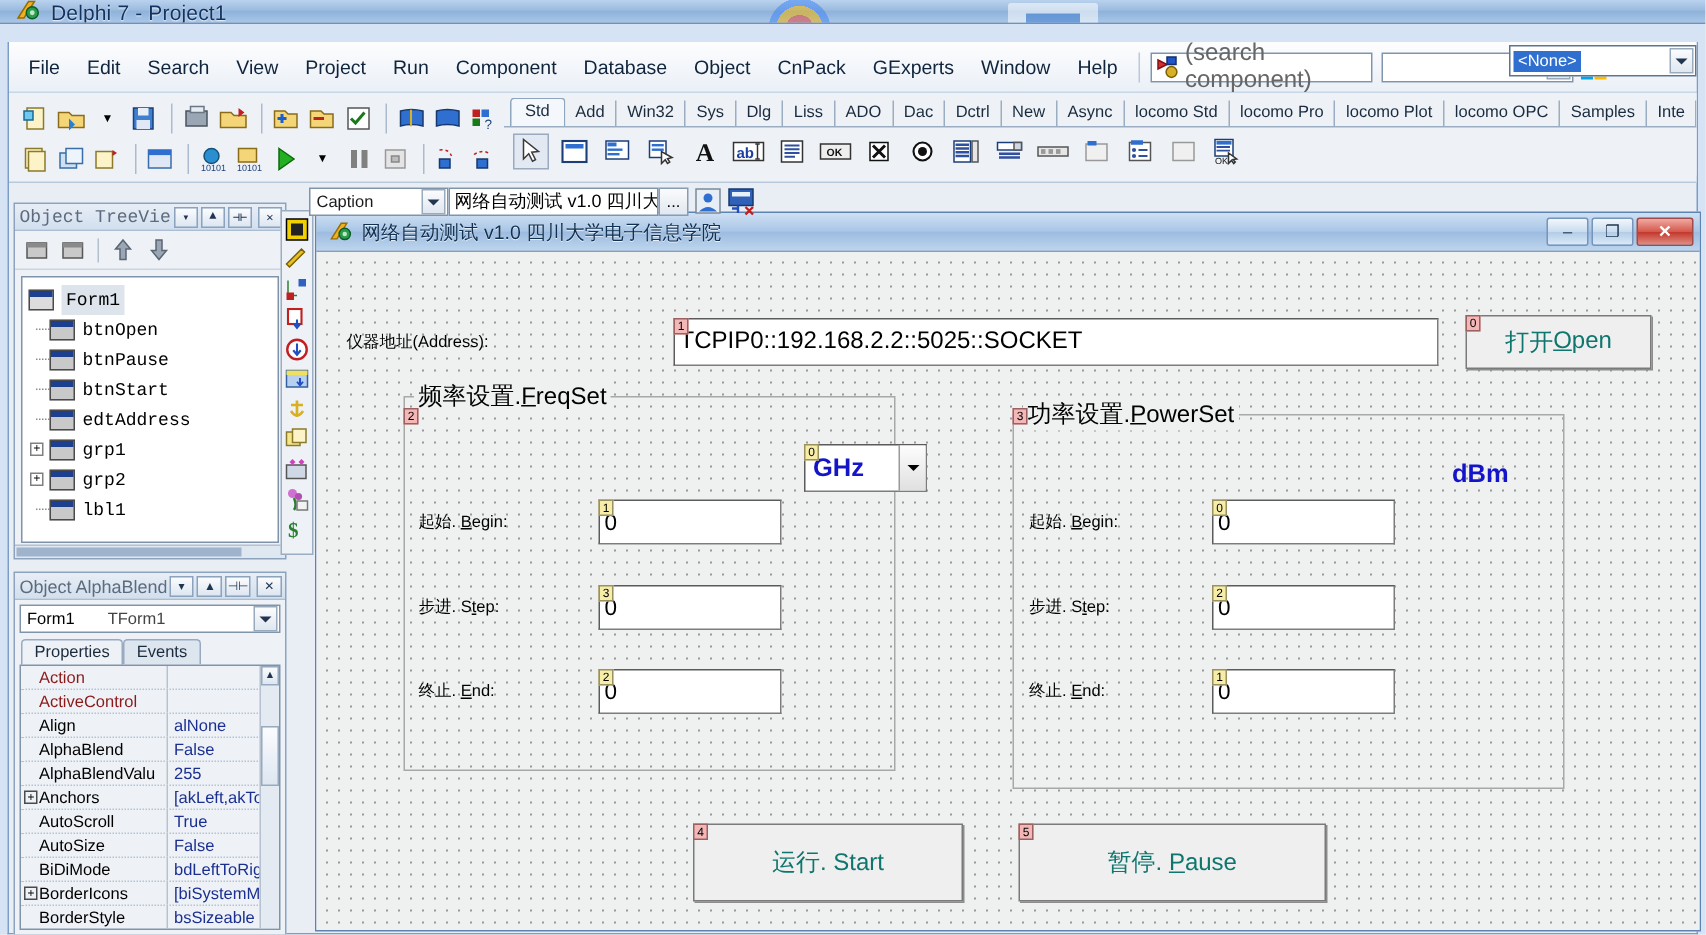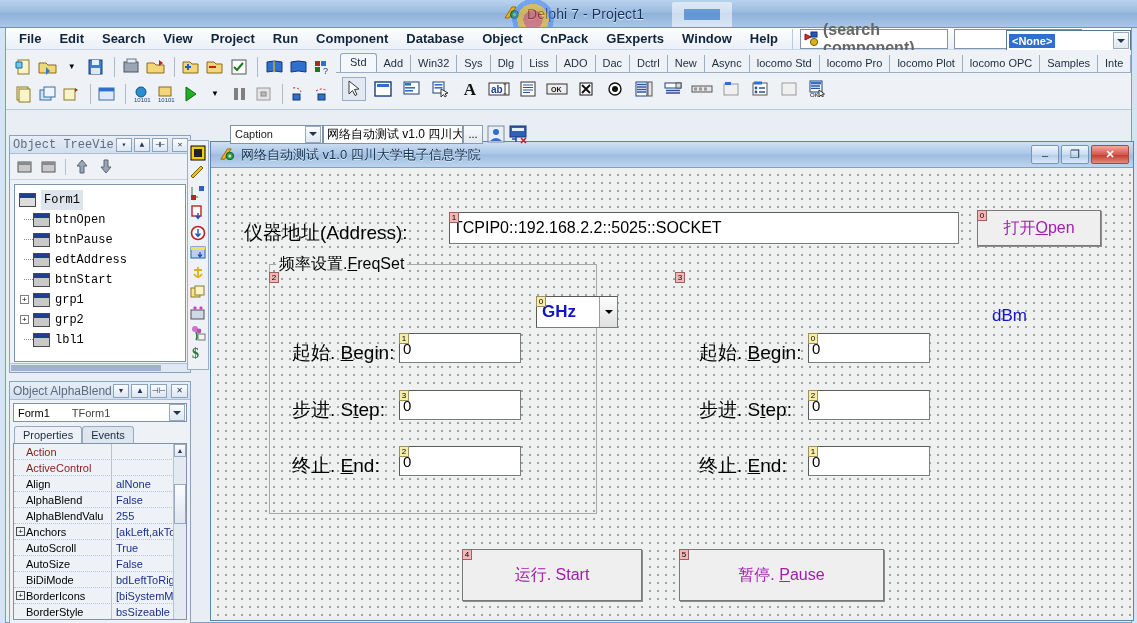--- a/index.html
+++ b/index.html
@@ -7,26 +7,25 @@
   body {
     width:1137px; height:623px; overflow:hidden;
     font-family:"Liberation Sans", sans-serif;
     font-size:12px;
     background:#d6e3f5;
     position:relative;
     -webkit-font-smoothing:none;
   }
   
   #titlebar {
-    position:absolute; left:0; top:0; width:1137px; height:28px;
+    position:absolute; left:0; top:0; width:1137px; height:16px;
     background:linear-gradient(#b9d2ee,#9cbbdf 45%,#8fb2da 50%,#a8c6e8);
     border-bottom:1px solid #6f92bd;
     display:flex; align-items:center;
     overflow:hidden;
-    justify-content:center;
   }
   #titlebar .tbicon {
     margin-left:10px; margin-right:7px; width:17px; height:17px;
     position:relative;
   }
   #titlebar .apptitle {
     font-size:14px; color:#14325e; letter-spacing:.1px;
     text-shadow:0 1px 1px rgba(255,255,255,.85);
   }
   .ghost { position:absolute; top:0; opacity:.55; }
@@ -39,24 +38,23 @@
   .ghost.win:after{ content:""; position:absolute; left:12px; top:7px; width:36px; height:11px;
     background:#3f7fd0; }
   
   #ide {
     position:absolute; left:5px; top:28px; width:1127px; height:595px;
     background:#e9eef4;
     border:1px solid #7b9cc4; border-top:none;
   }
   
   #menubar {
-    height:22px; background:linear-gradient(#fdfdfe,#eaf0f7);
+    height:34px; background:linear-gradient(#fdfdfe,#eaf0f7);
     display:flex; align-items:center; border-bottom:1px solid #c9d6e5;
     padding-left:4px;
-    font-weight:bold;
   }
   #menubar .mi {
     padding:3px 9px; font-size:13px; color:#10243c; cursor:default; white-space:nowrap;
   }
   .sep-v { width:1px; height:20px; background:#b9c9dc; margin:0 5px; }
   .searchbox {
     display:flex; align-items:center; height:20px; width:148px;
     border:1px solid #8095ad; background:#fff; margin-left:2px;
   }
   .searchbox .sicon { width:18px; height:16px; margin:0 2px 0 2px; position:relative; }
@@ -117,21 +115,21 @@
   }
   #pal-items {
     display:flex; align-items:center; height:33px; gap:5px;
     border-top:1px solid #9badc2; padding-left:6px; background:#eef2f7;
   }
   .pitem { width:24px; height:24px; display:flex; align-items:center; justify-content:center; position:relative;}
   .pitem.sel { background:#e2e9f2; border:1px solid #9aabc0; }
   
   #capbar {
     position:absolute; left:205px; top:118px; width:300px; height:20px;
-    display:flex; align-items:center; z-index:6;margin-left:24px;
+    display:flex; align-items:flex-end; z-index:6;
   }
   .capname {
     width:93px; height:19px; border:1px solid #7f94ab; background:#fff;
     font-size:11px; display:flex; align-items:center; padding-left:4px; color:#1a1a1a;
   }
   .capname .cbarrow { margin-left:auto; }
   .capval {
     width:140px; height:19px; border:1px solid #7f94ab; background:#fff;
     font-size:12px; display:flex; align-items:center; padding-left:3px; color:#000;
     overflow:hidden; white-space:nowrap;
@@ -261,32 +259,32 @@
   .wbtn.close {
     width:38px; border:1px solid #a04a4a; color:#fff; font-weight:bold;
     background:linear-gradient(#f0a9a1,#d4584c 50%,#c2362b 51%,#e08d82);
   }
   #formclient {
     position:relative; height:452px;
     background:#eff0f0;
     background-image:radial-gradient(#9a9a9a .7px, transparent .8px);
     background-size:8px 8px; background-position:3px 3px;
   }
-  .flabel { position:absolute; font-size:19px; color:#000; white-space:nowrap;margin-left:13px; }
+  .flabel { position:absolute; font-size:11px; color:#000; white-space:nowrap; }
   .fedit {
     position:absolute; background:#fff; border:1px solid #7c7c7c;
     border-top-color:#5b5b5b; border-left-color:#5b5b5b;
     font-size:15px; color:#000; display:flex; align-items:center; padding-left:3px;
     white-space:nowrap; overflow:hidden;
   }
   .fbtn {
     position:absolute; background:#efefef; border:1px solid #7a7a7a;
     box-shadow:1px 1px 0 #8c8c8c;
     display:flex; align-items:center; justify-content:center;
-    font-size:16px; color:#a21caf; white-space:nowrap;text-align:center;
+    font-size:16px; color:#0f766e; white-space:nowrap;text-align:center;
   }
   .fgroup {
     position:absolute; border:1px solid #a8a8a8; background:transparent;
   }
   .fgroup > .gtitle {
     position:absolute; top:-11px; left:6px; background:#eff0f0;
     padding:0 3px; font-size:16px; color:#000; white-space:nowrap;
   }
   .fcombo {
     position:absolute; background:#fff; border:1px solid #7c7c7c;
@@ -295,21 +293,21 @@
     font-size:17px; font-weight:bold; color:#1414c8;
   }
   .fcombo .ar {
     margin-left:auto; width:18px; height:100%;
     background:linear-gradient(#fdfdfd,#e0e0e0); border-left:1px solid #9a9a9a;
     display:flex; align-items:center; justify-content:center;
   }
   .fcombo .ar:after{ content:""; border-left:4px solid transparent; border-right:4px solid transparent;
     border-top:4px solid #000; }
   .dbm {
-    position:absolute; font-size:17px; font-weight:normal; color:#1414c8;margin-left:24px;
+    position:absolute; font-size:17px; font-weight:bold; color:#1414c8;
   }
   
   .badge {
     position:absolute; font-size:8px; line-height:9px; width:10px; height:11px;
     text-align:center; color:#000; border:1px solid #9c6060; z-index:4;
     font-family:"Liberation Sans",sans-serif;
   }
   .badge.red { background:#f3b7b7; }
   .badge.yel { background:#f6eda8; border-color:#9b9160; }
   .u { text-decoration:underline; }
@@ -725,28 +723,28 @@
             <i class="dots"></i>
           </span>
         <span class="compico"></span>
         <span class="lbl">btnPause</span>
       </div>
       <div class="tnode">
         <span class="tindent">
             <i class="dots"></i>
           </span>
         <span class="compico"></span>
-        <span class="lbl">edtAddress</span>
+        <span class="lbl">btnStart</span>
       </div>
       <div class="tnode">
         <span class="tindent">
             <i class="dots"></i>
           </span>
         <span class="compico"></span>
-        <span class="lbl">btnStart</span>
+        <span class="lbl">edtAddress</span>
       </div>
       <div class="tnode">
         <span class="tindent">
           <i class="plus">+</i>
         </span>
         <span class="compico"></span>
         <span class="lbl">grp1</span>
       </div>
       <div class="tnode">
         <span class="tindent">
@@ -982,20 +980,23 @@
       <span class="badge yel" style="left:188px;top:165px">1</span>
 
       <div class="flabel" style="left:68px;top:229px"><span>步进.</span> S<span class="u">t</span>ep:</div>
       <div class="fedit" style="left:188px;top:222px;width:122px;height:30px">0</div>
       <span class="badge yel" style="left:188px;top:222px">3</span>
 
       <div class="flabel" style="left:68px;top:285px"><span>终止.</span> <span class="u">E</span>nd:</div>
       <div class="fedit" style="left:188px;top:278px;width:122px;height:30px">0</div>
       <span class="badge yel" style="left:188px;top:278px">2</span>
 
+      <div class="fgroup" style="left:464px;top:108px;width:368px;height:250px">
+        <span class="gtitle"><span>功率设置.</span><span class="u">P</span>owerSet</span>
+      </div>
       <span class="badge red" style="left:464px;top:104px">3</span>
 
       <div class="dbm" style="left:757px;top:138px">dBm</div>
 
       <div class="flabel" style="left:475px;top:172px"><span>起始.</span> <span class="u">B</span>egin:</div>
       <div class="fedit" style="left:597px;top:165px;width:122px;height:30px">0</div>
       <span class="badge yel" style="left:597px;top:165px">0</span>
 
       <div class="flabel" style="left:475px;top:229px"><span>步进.</span> S<span class="u">t</span>ep:</div>
       <div class="fedit" style="left:597px;top:222px;width:122px;height:30px">0</div>

